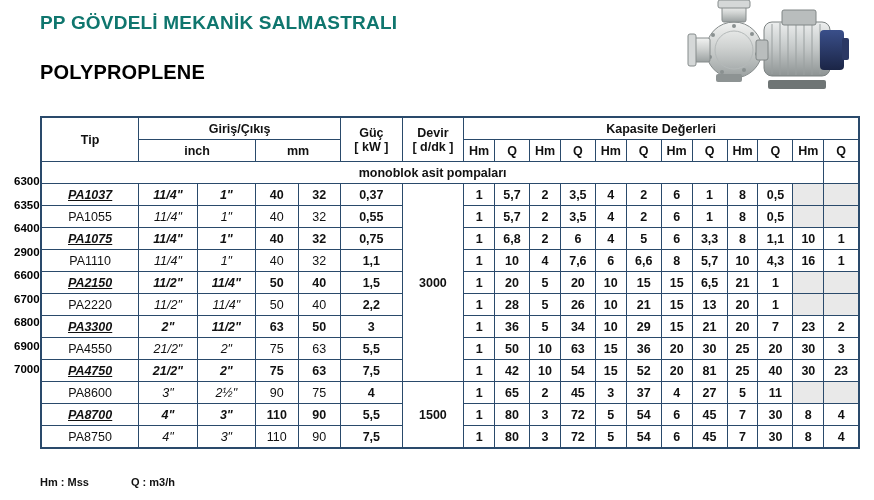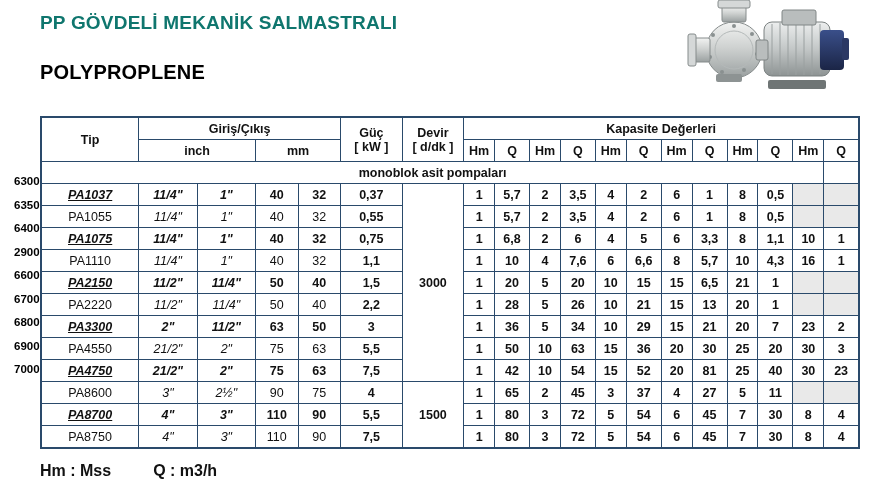--- a/index.html
+++ b/index.html
@@ -124,22 +124,22 @@
     text-align: left;
     height: 23.5px;
     line-height: 23.5px;
     padding-left: 2px;
     margin-left: 12px;
   }
   
   .footer {
     position: absolute;
     left: 40px;
-    bottom: 20px;
-    font-size: 16px;
+    bottom: 12px;
+    font-size: 11px;
     font-weight: bold;
   }
   .footer span.gap { display: inline-block; width: 42px; }
 </style>
 </head>
 <body>
 
 <div class="page">
 
   <div class="header">

